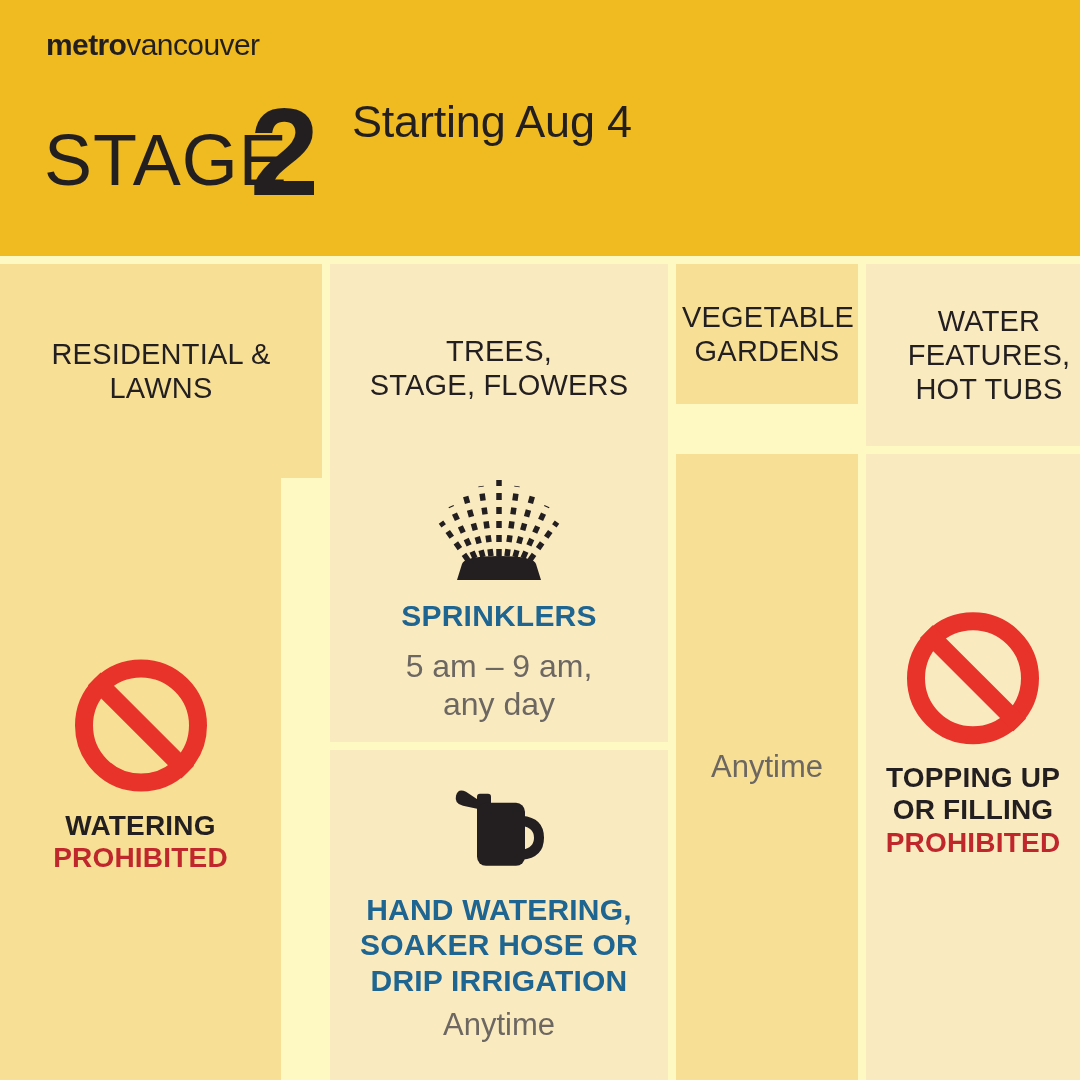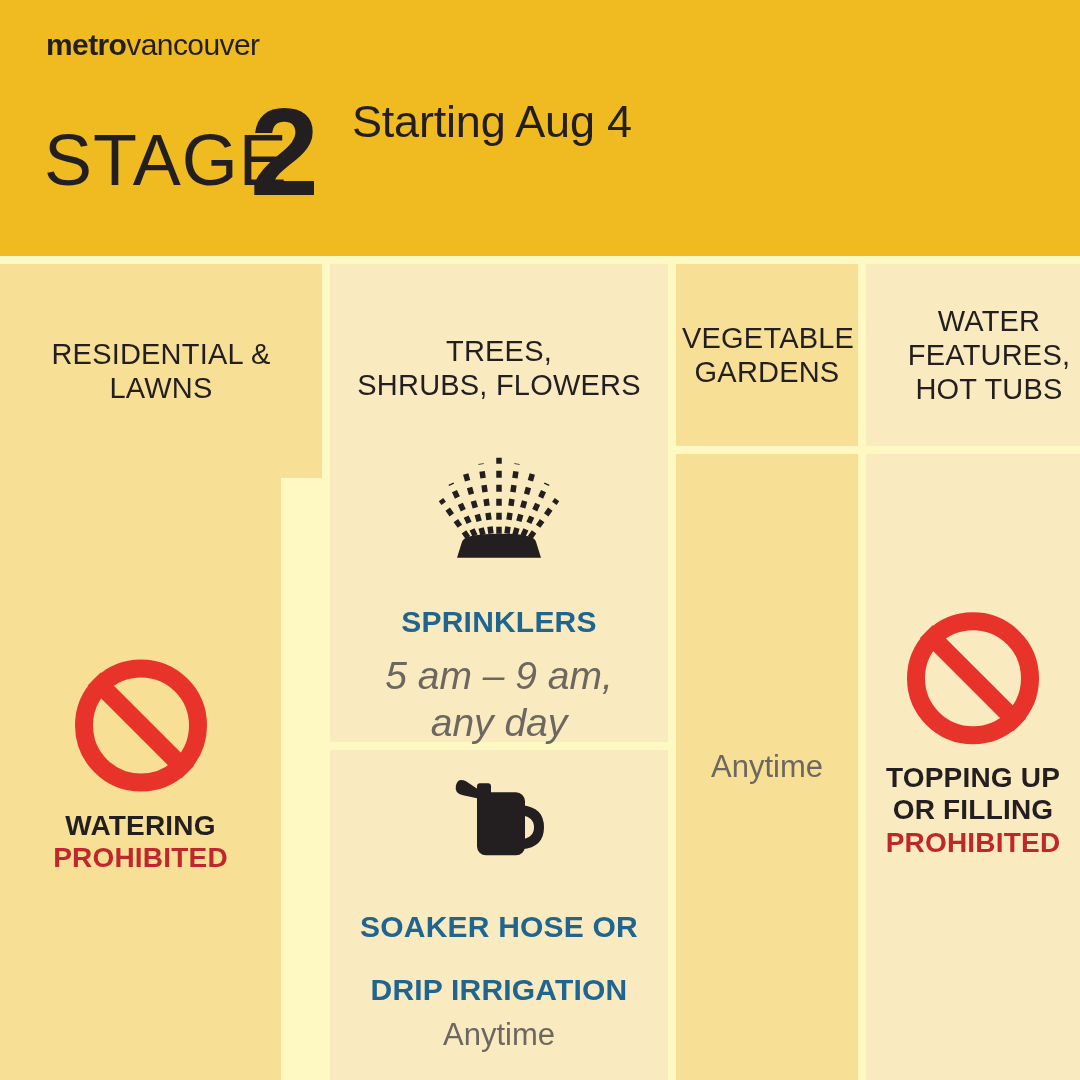--- a/index.html
+++ b/index.html
@@ -70,22 +70,22 @@
     border:18px solid #E8332A;
   }
   .nosign .bar {
     position:absolute; left:50%; top:50%; width:18px; height:132px;
     background:#E8332A;
     transform:translate(-50%,-50%) rotate(-45deg);
   }
 
   .lbl-black { font-size:28px; font-weight:bold; color:#231f20; line-height:1.16; letter-spacing:0.2px; }
   .lbl-red   { font-size:28px; font-weight:bold; color:#C0272D; line-height:1.16; letter-spacing:0.2px; }
-  .lbl-blue  { font-size:30px; font-weight:bold; color:#1F6591; line-height:1.17; letter-spacing:0.2px;margin-top:28px; }
-  .lbl-gray  { font-size:39px; font-weight:400; color:#6D6762; line-height:1.2;font-style:italic; }
+  .lbl-blue  { font-size:30px; font-weight:bold; color:#1F6591; line-height:1.17; letter-spacing:0.2px; }
+  .lbl-gray  { font-size:32px; font-weight:400; color:#6D6762; line-height:1.2; }
   .lbl-gray-big { font-size:31px; font-weight:400; color:#6D6762; line-height:1.2; }
 
   .gap8 { height:14px; }
   .gap10 { height:18px; }
 
   svg { display:block; margin:0 auto; }
 </style>
 </head>
 <body>
 
@@ -118,21 +118,21 @@
       </div>
       <div class="gap10"></div>
       <div class="lbl-black">WATERING</div>
       <div class="lbl-red">PROHIBITED</div>
     </div>
   </div>
 
   <div class="cell shade-light" style="left:330px; top:264px; width:338px; height:208px;">
     <div class="head-txt">
       <div>TREES,</div>
-      <div>SHRUBS, FLOWERS</div>
+      <div>STAGE, FLOWERS</div>
     </div>
   </div>
 
   <div class="cell shade-light" style="left:330px; top:454px; width:338px; height:288px;">
     <div class="body-inner">
       <svg width="150" height="112" viewBox="0 0 150 112">
         <g stroke="#231f20" stroke-width="5.5" stroke-linecap="butt" fill="none" stroke-dasharray="7 7">
           <path d="M75 84 L75 8"></path>
           <path d="M67 84 L57 14"></path>
           <path d="M59 85 L41 22"></path>
@@ -155,28 +155,29 @@
 
   <div class="cell shade-light" style="left:330px; top:750px; width:338px; height:330px;">
     <div class="body-inner" style="top:48%;">
       <svg width="110" height="100" viewBox="0 0 110 100">
         <path d="M40 30 L22 18 Q14 14 12 22 Q10 30 19 32 L33 35 Z" fill="#231f20"></path>
         <rect x="33" y="20" width="14" height="24" rx="3" fill="#231f20"></rect>
         <rect x="33" y="29" width="48" height="63" rx="9" fill="#231f20"></rect>
         <path d="M78 42 Q100 44 100 64 Q100 84 78 86 L78 76 Q90 74 90 64 Q90 54 78 52 Z" fill="#231f20"></path>
       </svg>
       <div class="gap10"></div>
+      <div class="lbl-blue">HAND WATERING,</div>
       <div class="lbl-blue">SOAKER HOSE OR</div>
       <div class="lbl-blue">DRIP IRRIGATION</div>
       <div style="height:8px"></div>
       <div class="lbl-gray-big">Anytime</div>
     </div>
   </div>
 
-  <div class="cell shade-dark" style="left:676px; top:264px; width:182px; height:182px;">
+  <div class="cell shade-dark" style="left:676px; top:264px; width:182px; height:140px;">
     <div class="head-txt">
       <div>VEGETABLE</div>
       <div>GARDENS</div>
     </div>
   </div>
 
   <div class="cell shade-dark" style="left:676px; top:454px; width:182px; height:626px;">
     <div class="body-inner">
       <div class="lbl-gray-big">Anytime</div>
     </div>

